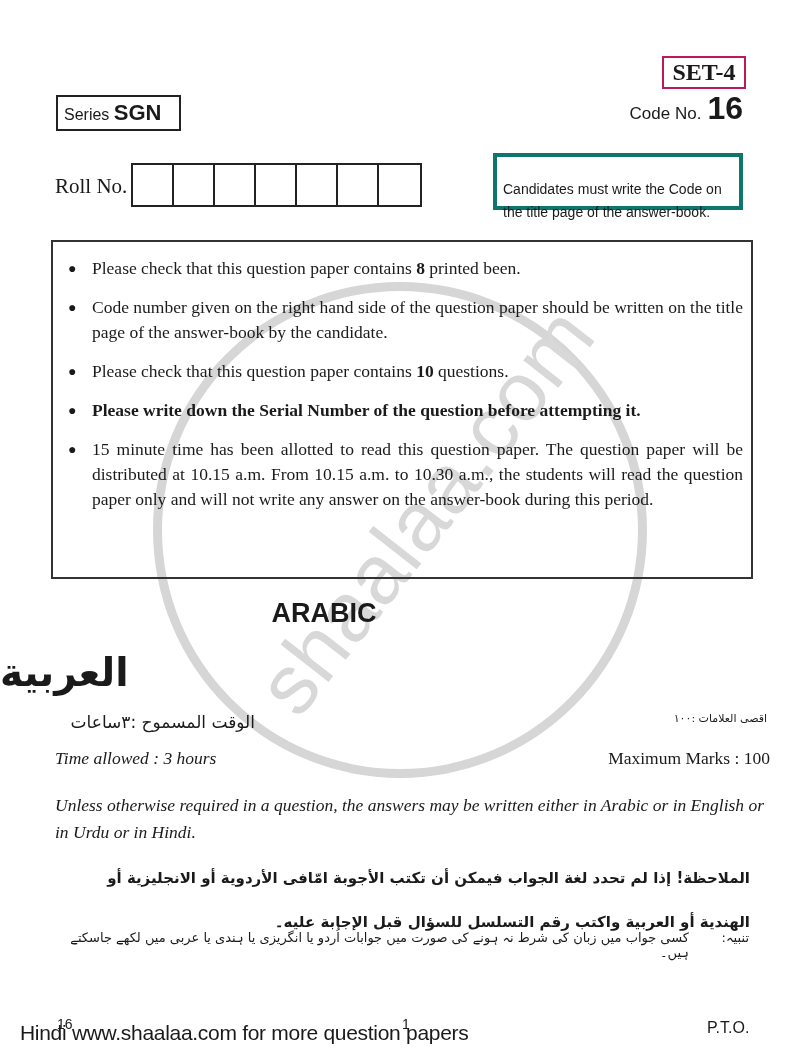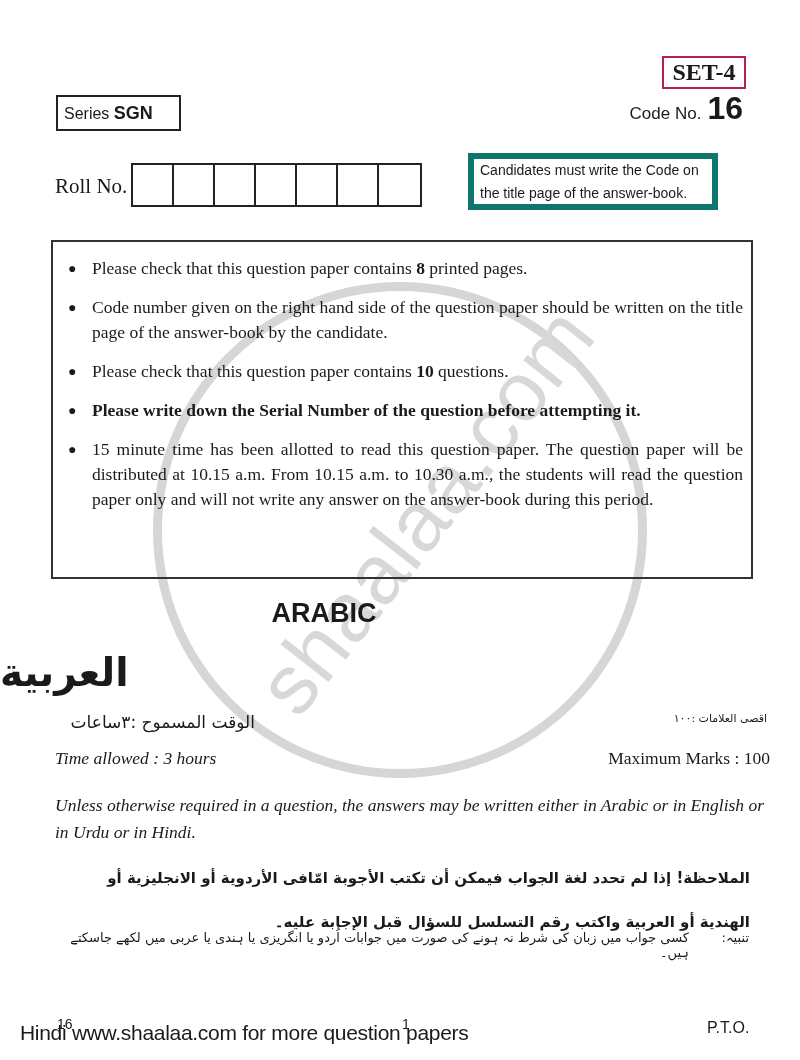--- a/index.html
+++ b/index.html
@@ -24,36 +24,36 @@
     .set-box {
       left: 662px; top: 56px; width: 84px; height: 33px; border: 2px solid #be185d;
       font-family: "Liberation Serif", serif; font-weight: bold; font-size: 24px;
       text-align: center; line-height: 29px;
     }
     .series-box {
       left: 56px; top: 95px; width: 125px; height: 36px; border: 2px solid #222;
       font-family: "Liberation Sans", sans-serif; font-size: 16px; line-height: 32px;
       padding-left: 6px; white-space: nowrap;
     }
-    .series-box .series-code { font-size: 18px; font-weight: bold; text-align: center; }
+    .series-box .series-code { font-size: 22px; font-weight: bold; text-align: center; }
     .code-no {
       left: 560px; top: 90px; width: 183px; text-align: right;
       font-family: "Liberation Sans", sans-serif; font-size: 17px; white-space: nowrap;
     }
     .code-no .code-num { font-size: 32px; font-weight: bold; margin-left: 6px; }
 
     .roll-label { left: 55px; top: 174px; font-size: 21px; }
     .roll-boxes { left: 131px; top: 163px; display: flex; border: 2px solid #222; }
     .roll-cell { width: 41px; height: 40px; border-right: 2px solid #222; background: #fff; }
     .roll-cell:last-child { border-right: none; }
 
     .cand-box {
-      left: 468px; top: 153px; width: 250px; height: 57px; border: 6px solid #0f766e;
+      left: 493px; top: 153px; width: 250px; height: 57px; border: 4px solid #0f766e;
       font-family: "Liberation Sans", sans-serif; font-size: 14px; line-height: 23px;
-      padding: 0 6px; background: #fff;
+      padding: 21px 6px; background: #fff;
     }
 
     
     .inst-box {
       left: 51px; top: 240px; width: 702px; height: 339px; border: 2px solid #333;
       padding: 14px 8px 0 15px;
     }
     .inst-item { display: flex; font-size: 17.5px; line-height: 25px; margin-bottom: 14px; }
     .inst-item .bullet { width: 24px; flex: none; font-size: 14px; line-height: 25px; }
     .inst-item .txt { flex: 1; text-align: justify; }
@@ -123,21 +123,21 @@
   <div class="roll-cell"></div>
   <div class="roll-cell"></div>
   <div class="roll-cell"></div>
 </div>
 
 <div class="layer cand-box">Candidates must write the Code on the title page of the answer-book.</div>
 
 <div class="layer inst-box">
   <div class="inst-item">
     <span class="bullet">●</span>
-    <span class="txt"><span>Please check that this question paper contains </span><b>8</b><span> printed pages.</span></span>
+    <span class="txt"><span>Please check that this question paper contains </span><b>8</b><span> printed been.</span></span>
   </div>
   <div class="inst-item">
     <span class="bullet">●</span>
     <span class="txt">Code number given on the right hand side of the question paper should be written on the title page of the answer-book by the candidate.</span>
   </div>
   <div class="inst-item">
     <span class="bullet">●</span>
     <span class="txt"><span>Please check that this question paper contains </span><b>10</b><span> questions.</span></span>
   </div>
   <div class="inst-item bold">

